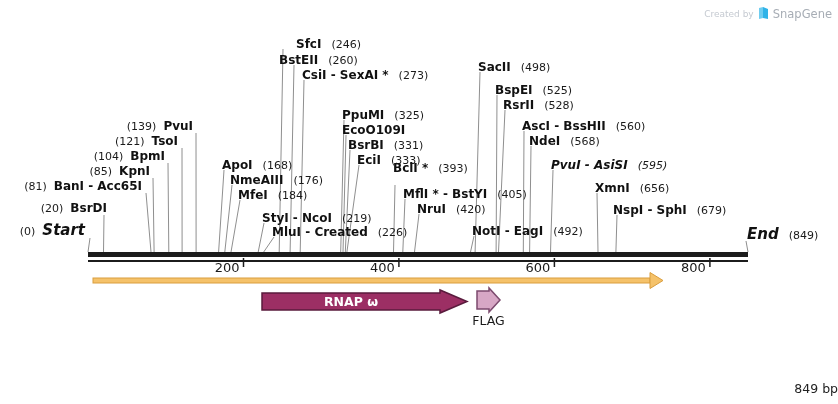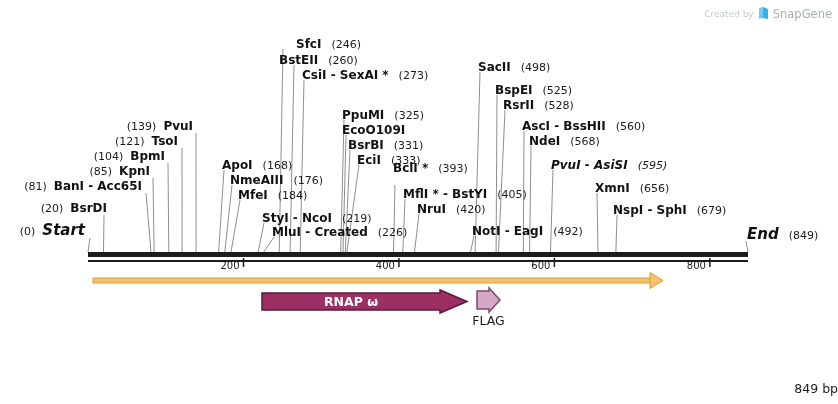--- a/index.html
+++ b/index.html
@@ -6,21 +6,21 @@
   .stage{position:relative;width:838px;height:404px;background:#ffffff;overflow:hidden;
          font-family:"DejaVu Sans","Liberation Sans",sans-serif;}
   #map-svg{position:absolute;left:0;top:0;}
   .site{position:absolute;white-space:nowrap;color:#1a1a1a;line-height:13px;}
   .site .nm{font-weight:bold;font-size:12px;color:#111;}
   .site .nm.it{font-style:italic;font-size:15px;}
   .site .num{font-size:11px;color:#1a1a1a;}
   .site.numfirst .num{margin-right:7px;}
   .site:not(.numfirst) .num{margin-left:10px;}
   .tick-label{position:absolute;top:260px;width:54px;text-align:right;
-              font-size:10px;color:#1a1a1a;}
+              font-size:13px;color:#1a1a1a;}
   .feat-label{position:absolute;text-align:center;font-size:12.5px;line-height:15px;}
   .title{position:absolute;left:0;width:838px;top:361px;text-align:center;
          font-size:17px;font-weight:bold;color:#101010;letter-spacing:.2px;}
   .subtitle{position:absolute;left:0;width:838px;top:381px;text-align:right;
             font-size:12.5px;color:#222;}
   .watermark{position:absolute;top:4px;right:6px;display:flex;align-items:center;gap:5px;}
   .watermark .created{font-size:9px;color:#c5cad1;}
   .watermark .brand{font-size:11.5px;color:#a7adb5;}
 </style>
 </head>

